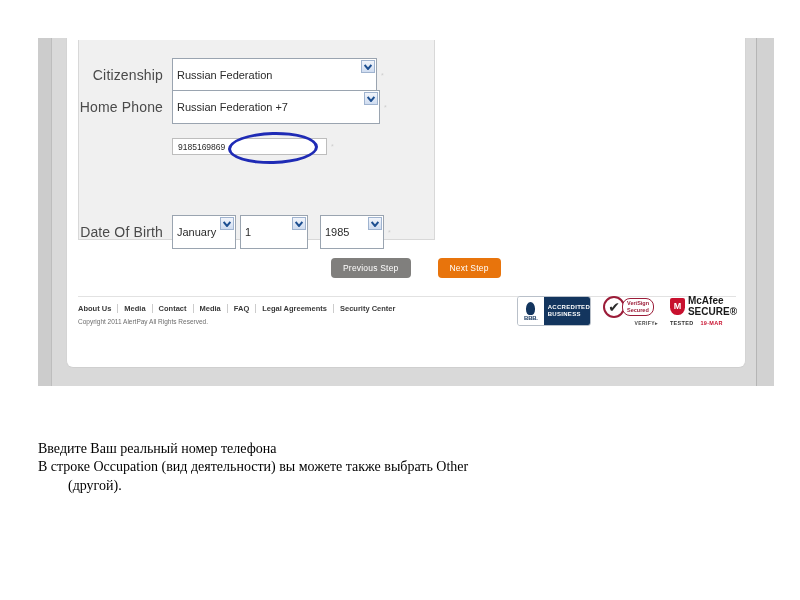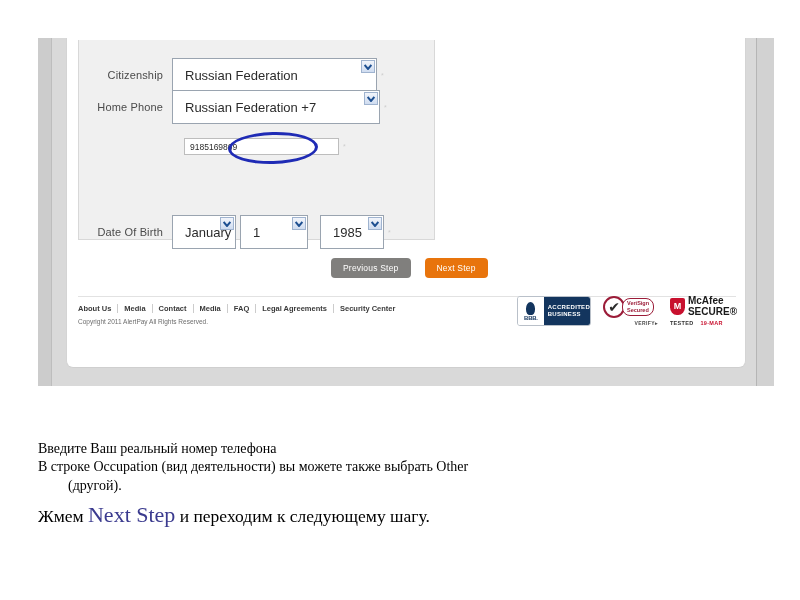--- a/index.html
+++ b/index.html
@@ -49,38 +49,38 @@
     background: #f0f0f0;
     border: 1px solid #d8d8d8;
     border-top: none;
   }
   .frow {
     position: absolute;
     display: flex;
     align-items: center;
   }
   .flabel {
-    font-size: 11px;
+    font-size: 14px;
     color: #4a4a4a;
     text-align: right;
     width: 93px;
     padding-right: 9px;
     letter-spacing: 0.15px;
     white-space: nowrap;
   }
   .sel {
     position: relative;
     height: 34px;
     background: #ffffff;
     border: 1px solid #9aa4b0;
     display: flex;
     align-items: center;
-    font-size: 13px;
+    font-size: 11px;
     color: #2b2b2b;
-    padding-left: 12px;
+    padding-left: 4px;
     white-space: nowrap;
   }
   .sel .arrowbox {
     position: absolute;
     right: 1px; top: 1px;
     width: 14px; height: 13px;
     background: linear-gradient(#f2f5fb, #cfdcf0);
     border: 1px solid #9fb3cf;
     display: flex; align-items: center; justify-content: center;
   }
@@ -110,21 +110,21 @@
     border-radius: 50%;
     transform: rotate(-1.5deg);
     pointer-events: none;
   }
 
   
   #buttons {
     position: absolute;
     left: 264px; top: 220px;
     display: flex;
-    gap: 14px;
+    gap: 27px;
   }
   .btn {
     height: 20px;
     border-radius: 4px;
     color: #ffffff;
     font-size: 8.5px;
     display: flex; align-items: center; justify-content: center;
     padding: 0 12px;
     letter-spacing: 0.2px;
     white-space: nowrap;
@@ -270,21 +270,21 @@
           <span>Russian Federation +7</span>
           <span class="arrowbox">
             <svg width="8" height="6" viewBox="0 0 8 6">
                 <path d="M0.6 1 L4 5 L7.4 1" fill="none" stroke="#1d4f91" stroke-width="2"></path>
               </svg>
           </span>
         </div>
         <span class="req">*</span>
       </div>
 
-      <div class="frow" style="left:12px; top:98px;">
+      <div class="frow" style="left:0; top:98px;">
         <div class="flabel"></div>
         <div class="txt" style="width:155px;">
           <span>9185169869</span>
         </div>
         <span class="req">*</span>
       </div>
 
 
       <div class="frow" style="left:0; top:175px;">
         <div class="flabel">Date Of Birth</div>
@@ -382,16 +382,13 @@
 
     </div>
 
   </div>
 </div>
 
 <div id="caption">
   <div class="cap-line">Введите Ваш реальный номер телефона</div>
   <div class="cap-line">В строке Occupation (вид деятельности) вы можете также выбрать Other</div>
   <div class="cap-line cap-indent">(другой).</div>
-  <div class="cap-last">
-    <span>Жмем </span><span class="accent">Next Step</span><span> и переходим к следующему шагу.</span>
-  </div>
 </div>
 
 </body></html>

